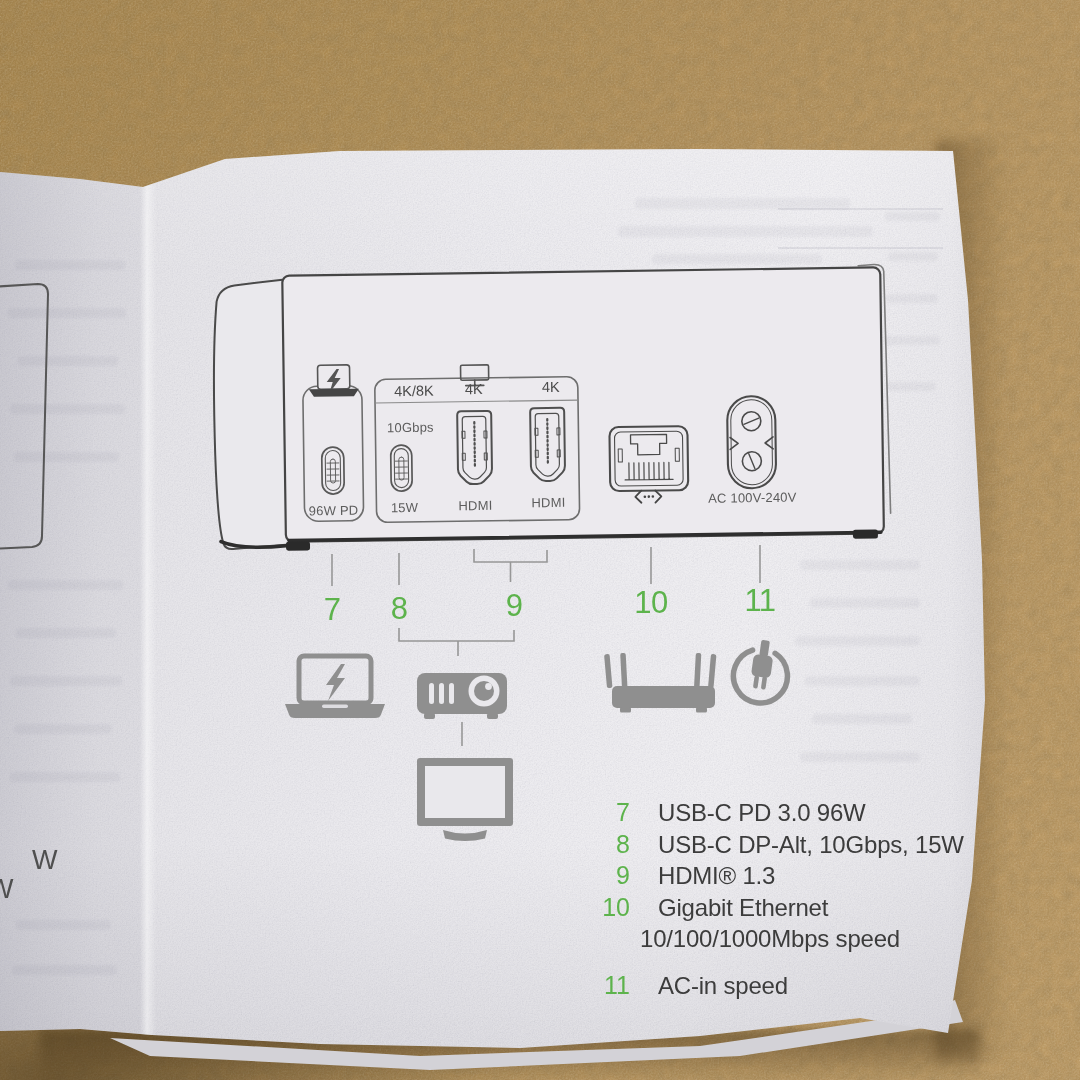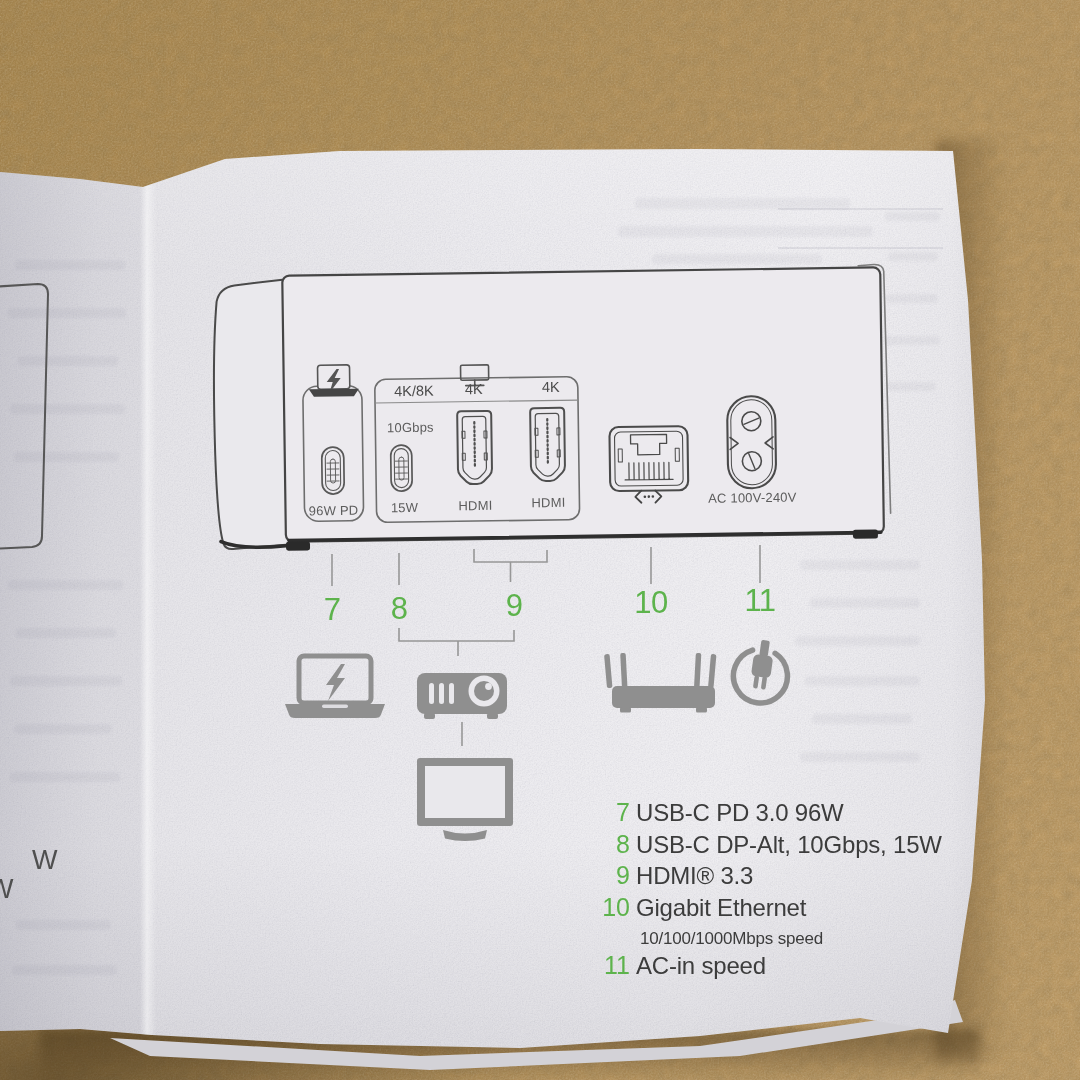--- a/index.html
+++ b/index.html
@@ -39,22 +39,22 @@
   .portlabel{font-size:13px;fill:#5d5d5d;letter-spacing:.2px;}
   .reslabel{font-size:14.5px;fill:#4c4c4c;}
 
   
   .callnum{transform:translateX(-50%);font-size:31px;color:#5db34c;letter-spacing:-.5px;}
 
   
   #legend{left:598px;top:799px;width:400px;}
   .lrow{display:flex;margin-bottom:4.5px;line-height:27px;}
   .lnum{width:32px;text-align:right;color:#5db34c;font-size:25px;flex:none;}
-  .ltext{margin-left:6px;color:#3c3c3c;font-size:24px;letter-spacing:-.2px;white-space:nowrap;text-align:right;}
-  .lwrap{margin-left:42px;color:#3c3c3c;font-size:17px;letter-spacing:-.2px;line-height:27px;margin-bottom:0;}
+  .ltext{margin-left:28px;color:#3c3c3c;font-size:24px;letter-spacing:-.2px;white-space:nowrap;text-align:right;}
+  .lwrap{margin-left:42px;color:#3c3c3c;font-size:24px;letter-spacing:-.2px;line-height:27px;margin-bottom:20px;}
 
   .edgeW{color:#4f4f4f;font-size:27px;}
 </style>
 </head>
 <body>
 
 <div class="abs" id="cardboard"></div>
 <svg class="abs" width="1080" height="1080" style="left:0;top:0">
   <defs>
     <filter id="cardTex">
@@ -281,21 +281,21 @@
   <div class="lrow">
     <span class="lnum">7</span>
     <span class="ltext">USB-C PD 3.0 96W</span>
   </div>
   <div class="lrow">
     <span class="lnum">8</span>
     <span class="ltext">USB-C DP-Alt, 10Gbps, 15W</span>
   </div>
   <div class="lrow">
     <span class="lnum">9</span>
-    <span class="ltext">HDMI® 3.3</span>
+    <span class="ltext">HDMI® 1.3</span>
   </div>
   <div class="lrow">
     <span class="lnum">10</span>
     <span class="ltext">Gigabit Ethernet</span>
   </div>
   <div class="lwrap">10/100/1000Mbps speed</div>
   <div class="lrow">
     <span class="lnum">11</span>
     <span class="ltext">AC-in speed</span>
   </div>

